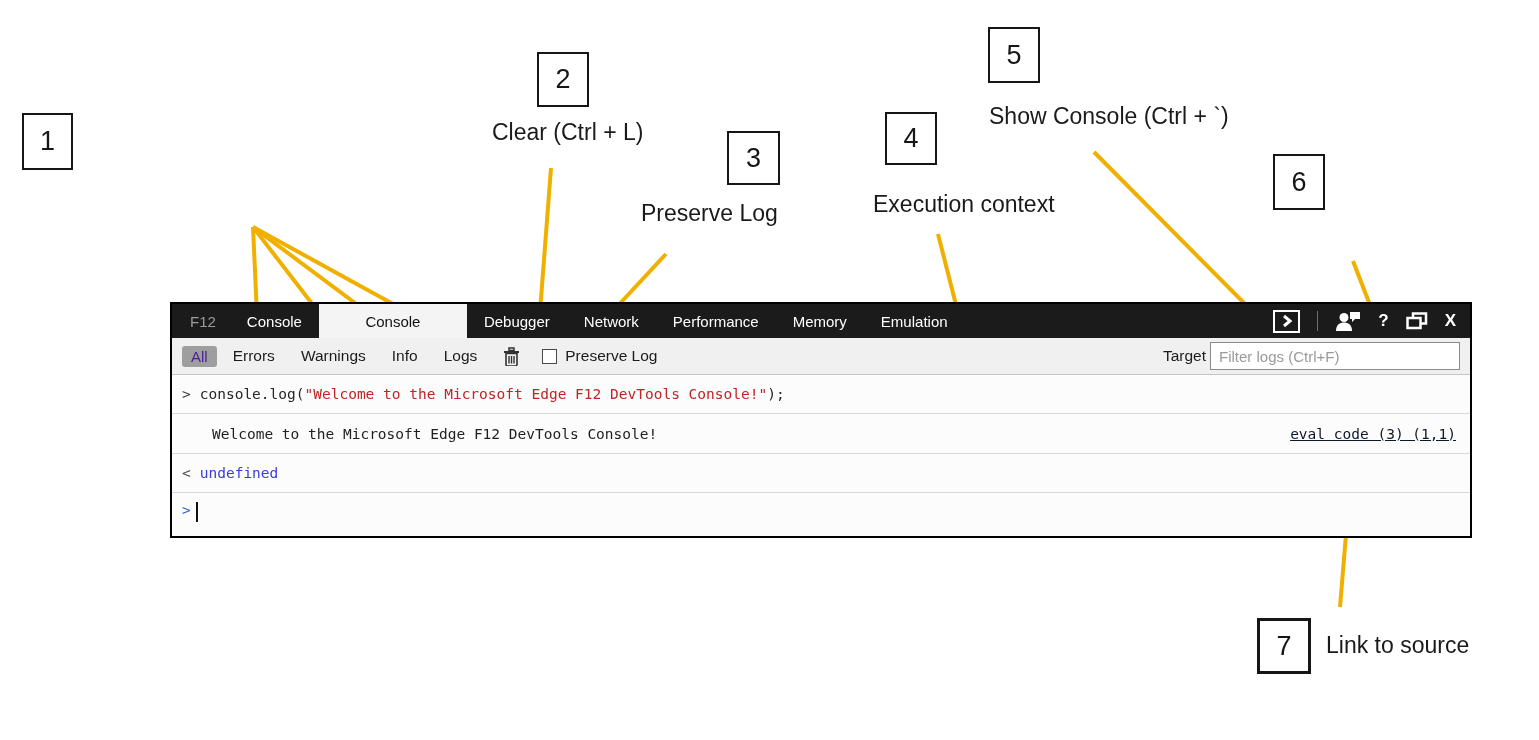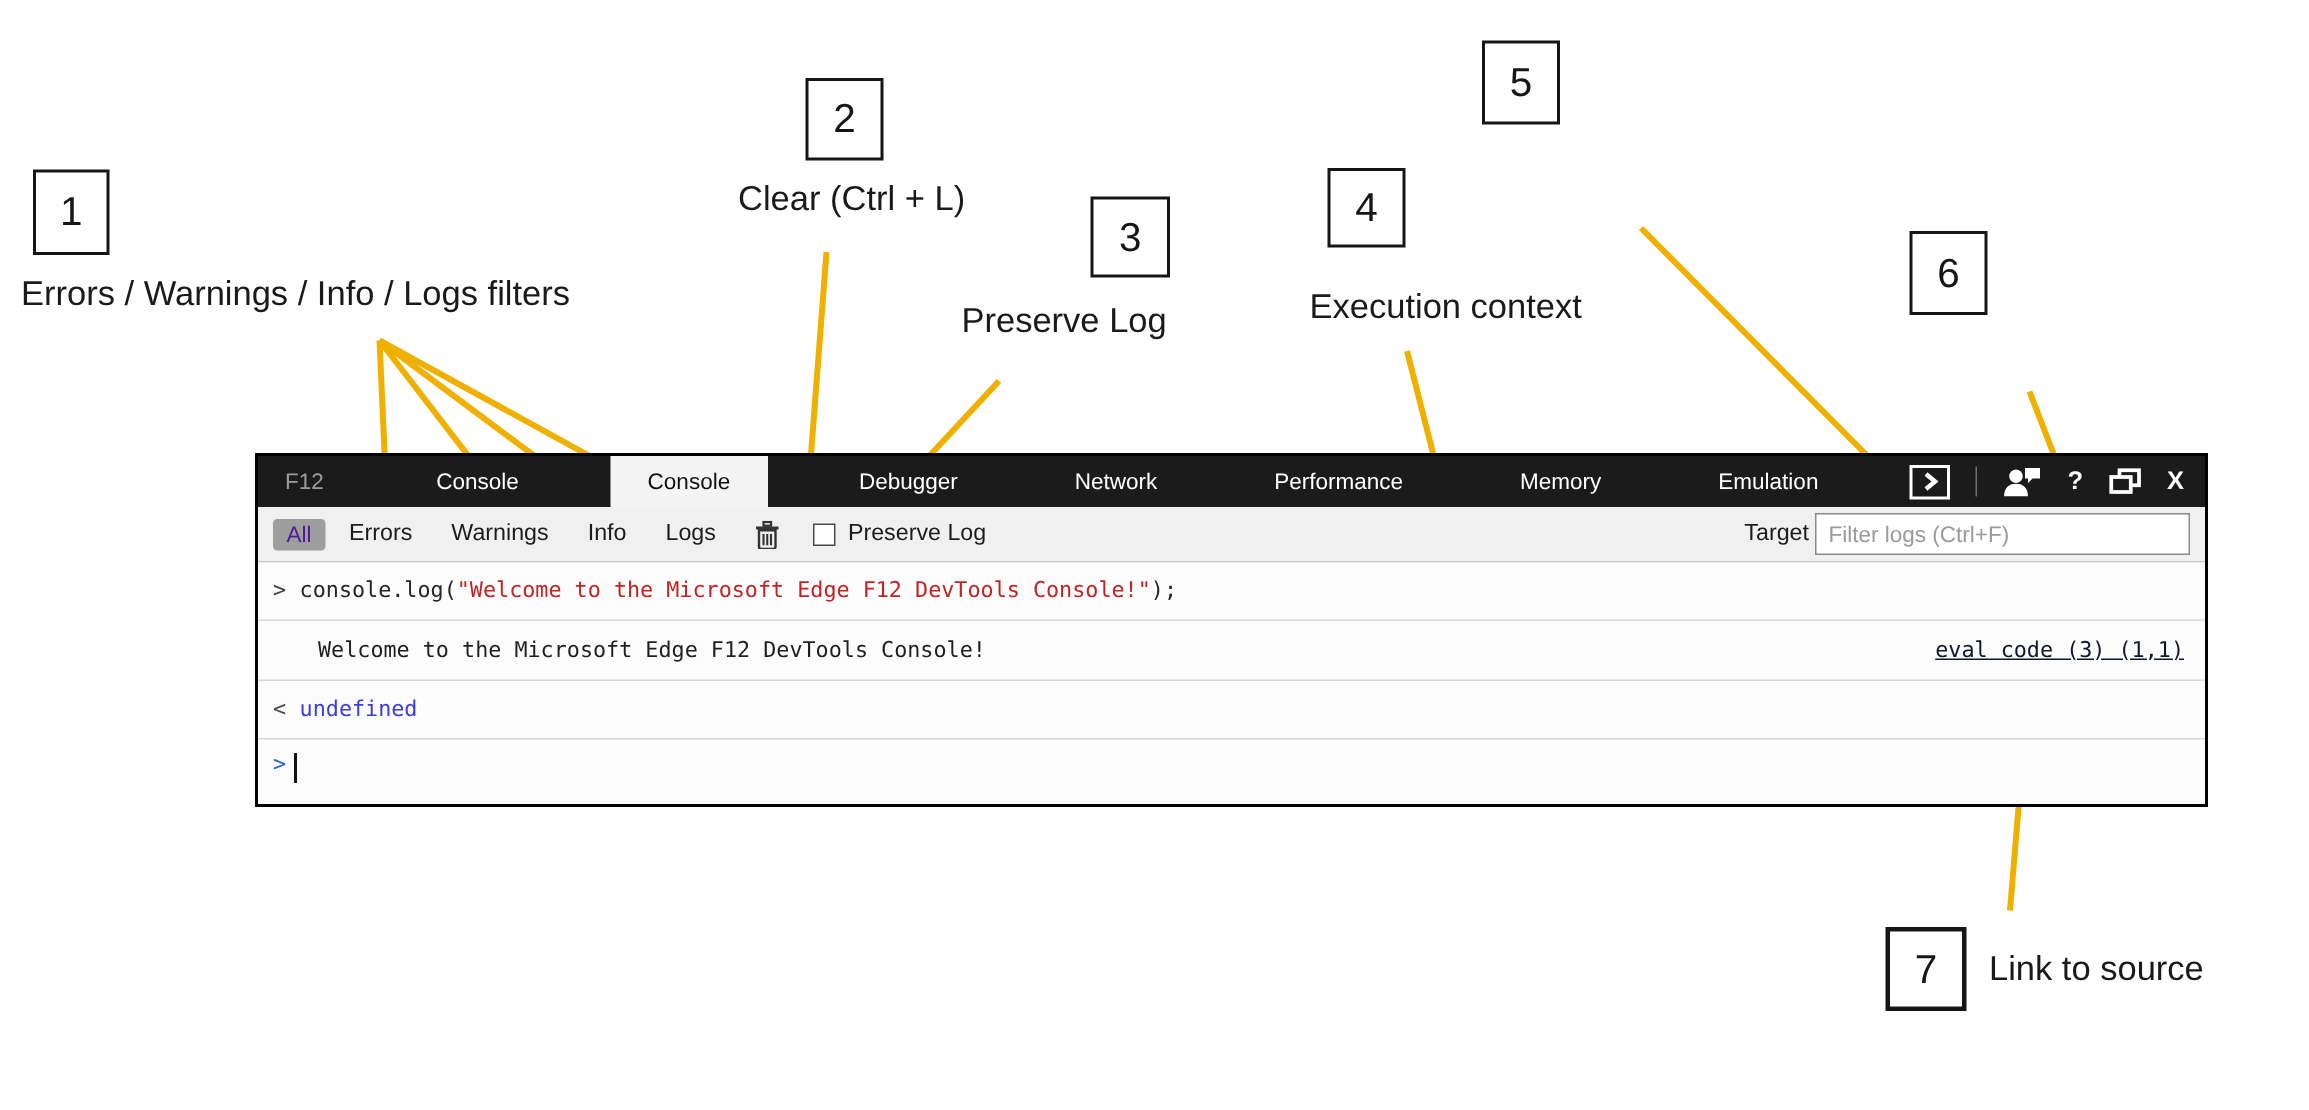--- a/index.html
+++ b/index.html
@@ -20,21 +20,21 @@
   }
   #lines-overlay { position:absolute; left:0; top:0; pointer-events:none; }
 
   
   #devtools {
     position:absolute; left:170px; top:302px; width:1302px; height:236px;
     border:2px solid #000; background:#fcfcfc; display:flex; flex-direction:column;
   }
   #tabbar {
     height:34px; background:#1b1b1b; display:flex; align-items:stretch;
-    color:#fff; font-size:15px; flex:0 0 auto; padding-left:4px;gap:44px;
+    color:#fff; font-size:15px; flex:0 0 auto; padding-left:4px;
   }
   .tab { display:flex; align-items:center; padding:0 17px; white-space:nowrap; }
   .tab-f12 { color:#9c9c9c; padding:0 14px; }
   .tab-active {
     background:#f4f4f4; color:#111; width:148px; justify-content:center; padding:0;
   }
   #titlebar-icons {
     margin-left:auto; display:flex; align-items:center; gap:17px; padding-right:14px;
   }
   .tb-icon { display:flex; align-items:center; justify-content:center; }
@@ -117,40 +117,40 @@
     <line x1="666" y1="254" x2="587" y2="339" stroke-width="4" stroke="#F0B000"></line>
     <line x1="938" y1="234" x2="968" y2="352" stroke-width="4" stroke="#F0B000"></line>
     <line x1="1094" y1="152" x2="1247" y2="306" stroke-width="4" stroke="#F0B000"></line>
     <line x1="1353" y1="261" x2="1392" y2="362" stroke-width="4" stroke="#F0B000"></line>
     <line x1="1353" y1="450" x2="1340" y2="607" stroke-width="4" stroke="#F0B000"></line>
   </svg>
 
   <div class="callout-box" style="left:22px; top:113px; width:51px; height:57px;">
       <span>1</span>
     </div>
-  <div class="callout-label" style="left:14px; top:182px;">Errors / Warnings / Info / Logs filters</div>
 
   <div class="callout-box" style="left:537px; top:52px; width:52px; height:55px;">
       <span>2</span>
     </div>
   <div class="callout-label" style="left:492px; top:119px;">Clear (Ctrl + L)</div>
 
   <div class="callout-box" style="left:727px; top:131px; width:53px; height:54px;">
       <span>3</span>
     </div>
   <div class="callout-label" style="left:641px; top:200px;">Preserve Log</div>
 
   <div class="callout-box" style="left:885px; top:112px; width:52px; height:53px;">
       <span>4</span>
     </div>
   <div class="callout-label" style="left:873px; top:191px;text-align:right;">Execution context</div>
 
   <div class="callout-box" style="left:988px; top:27px; width:52px; height:56px;">
       <span>5</span>
     </div>
+  <div class="callout-label" style="left:989px; top:103px;">Show Console (Ctrl + `)</div>
 
   <div class="callout-box" style="left:1273px; top:154px; width:52px; height:56px;">
       <span>6</span>
     </div>
 
   <div class="callout-box" style="left:1257px; top:618px; width:54px; height:56px; border-width:3px;">
       <span>7</span>
     </div>
   <div class="callout-label" style="left:1326px; top:632px;">Link to source</div>
 

